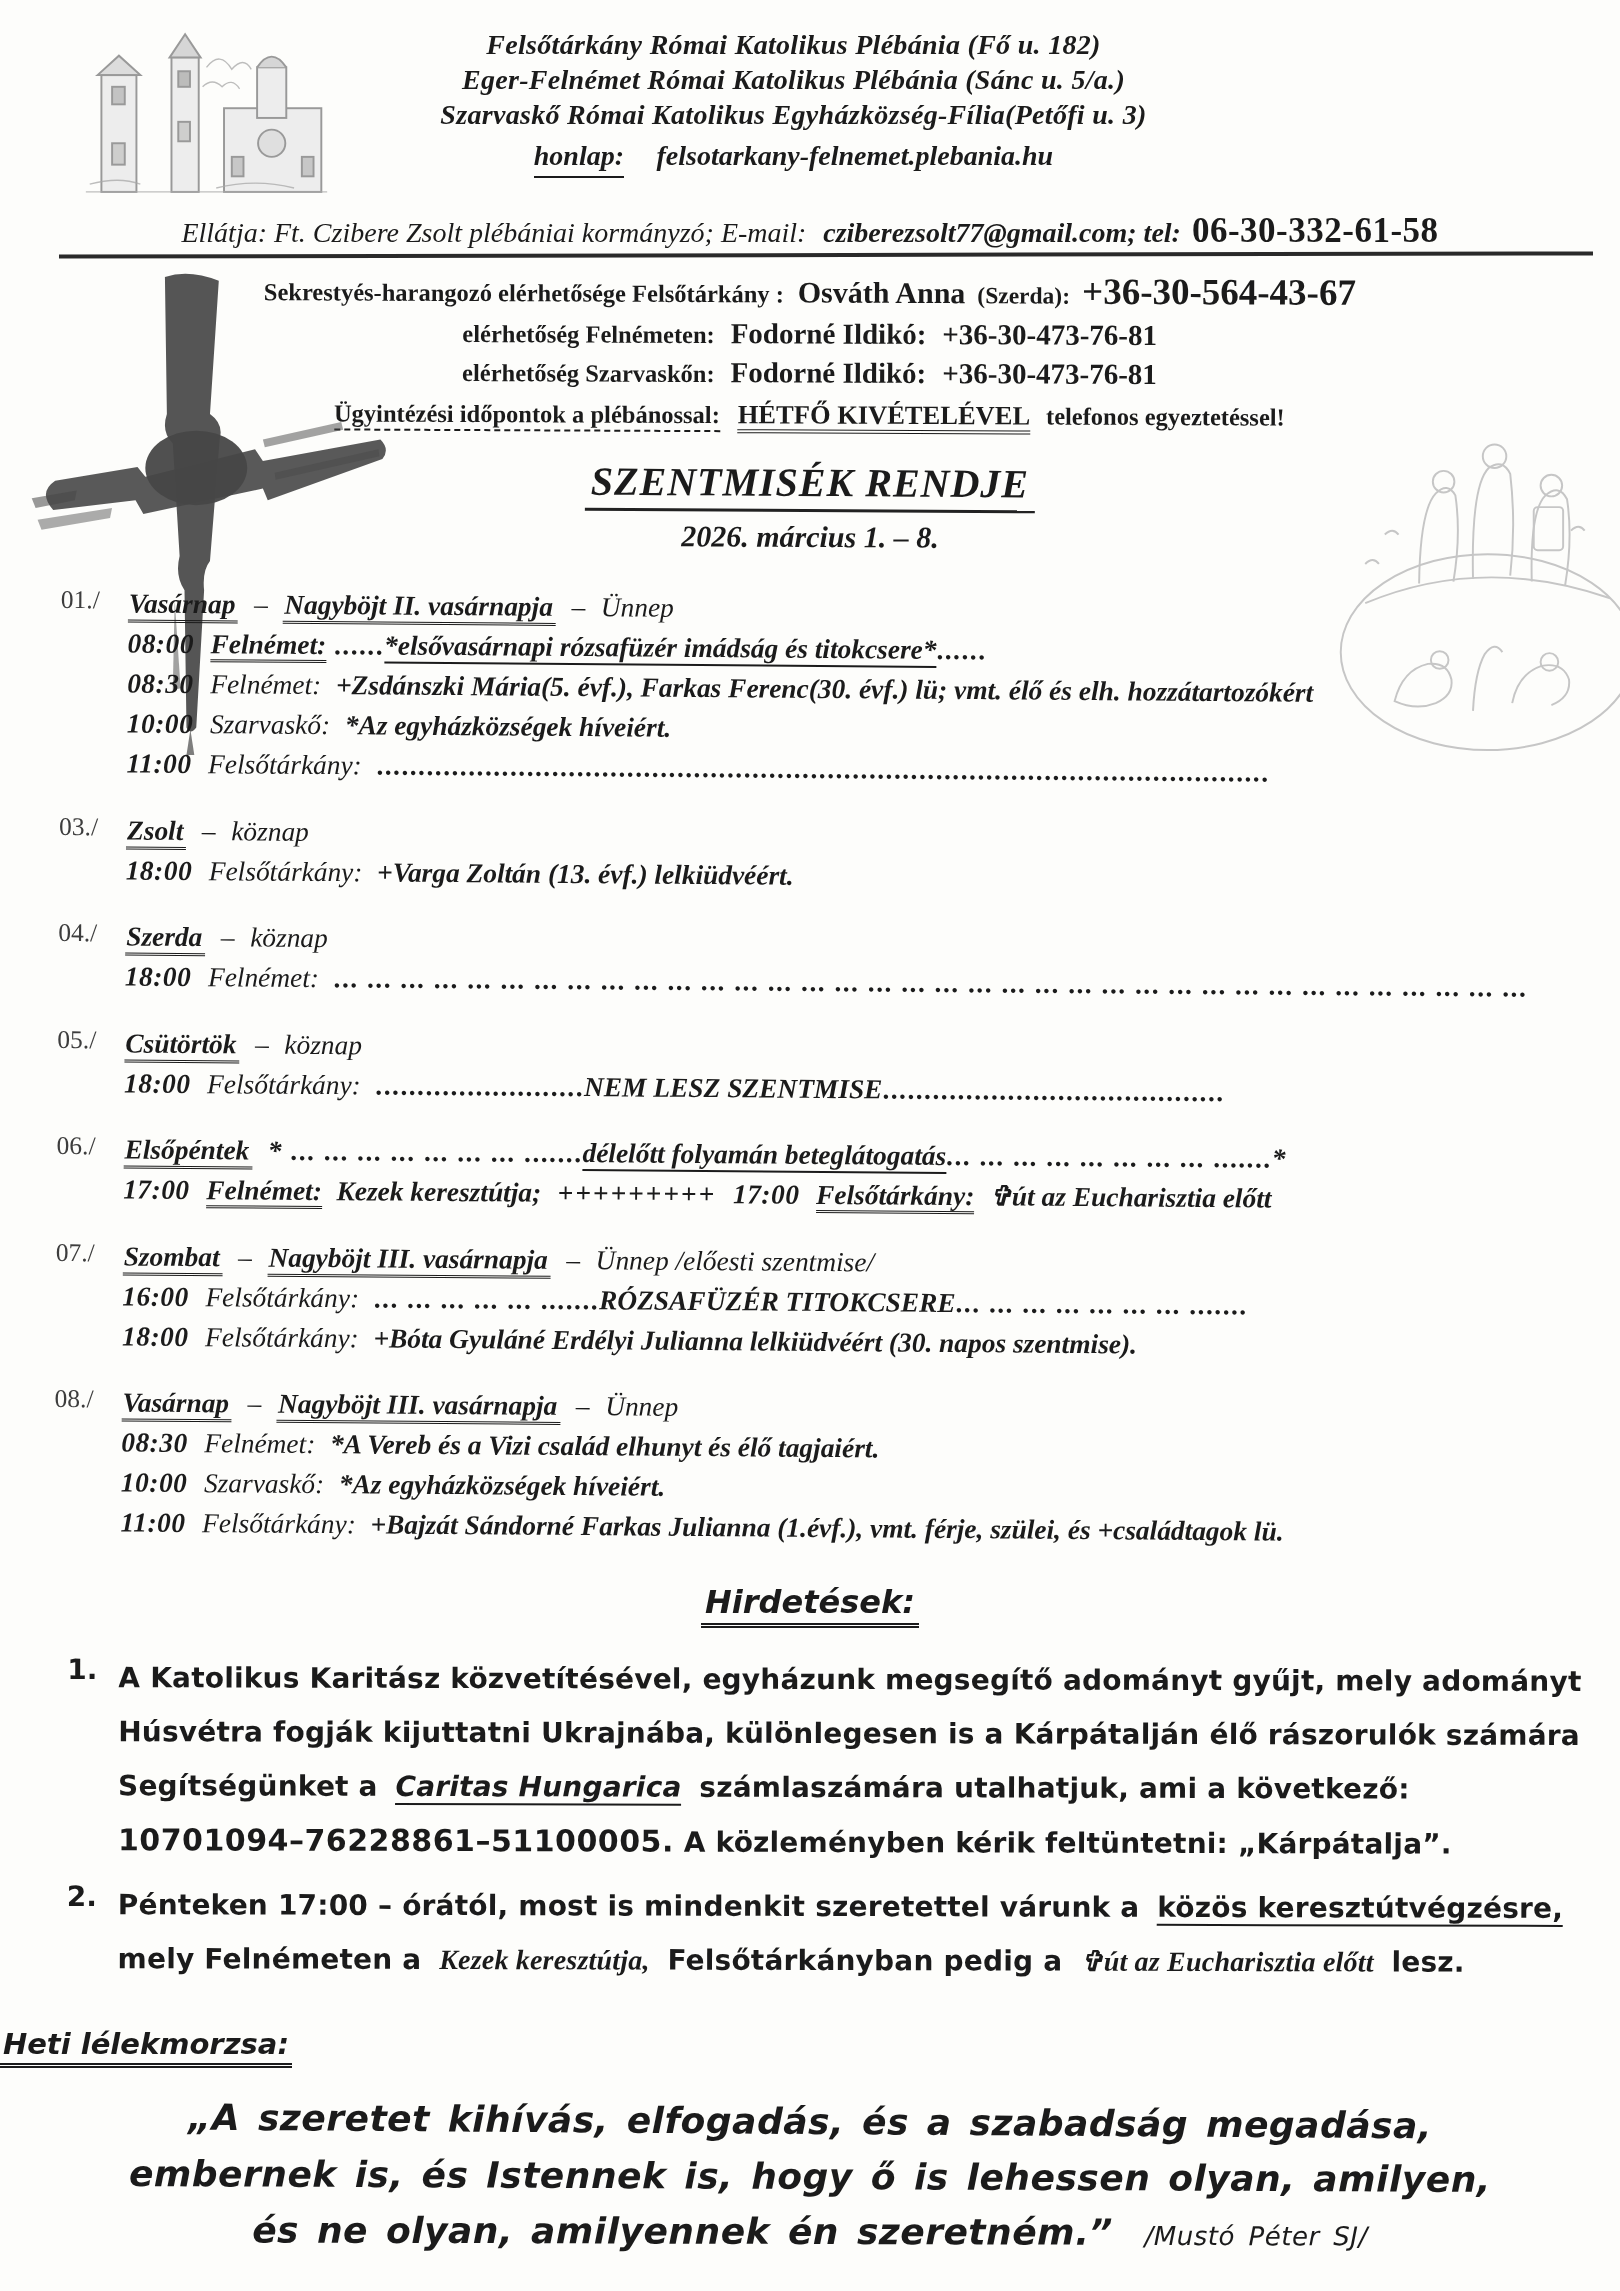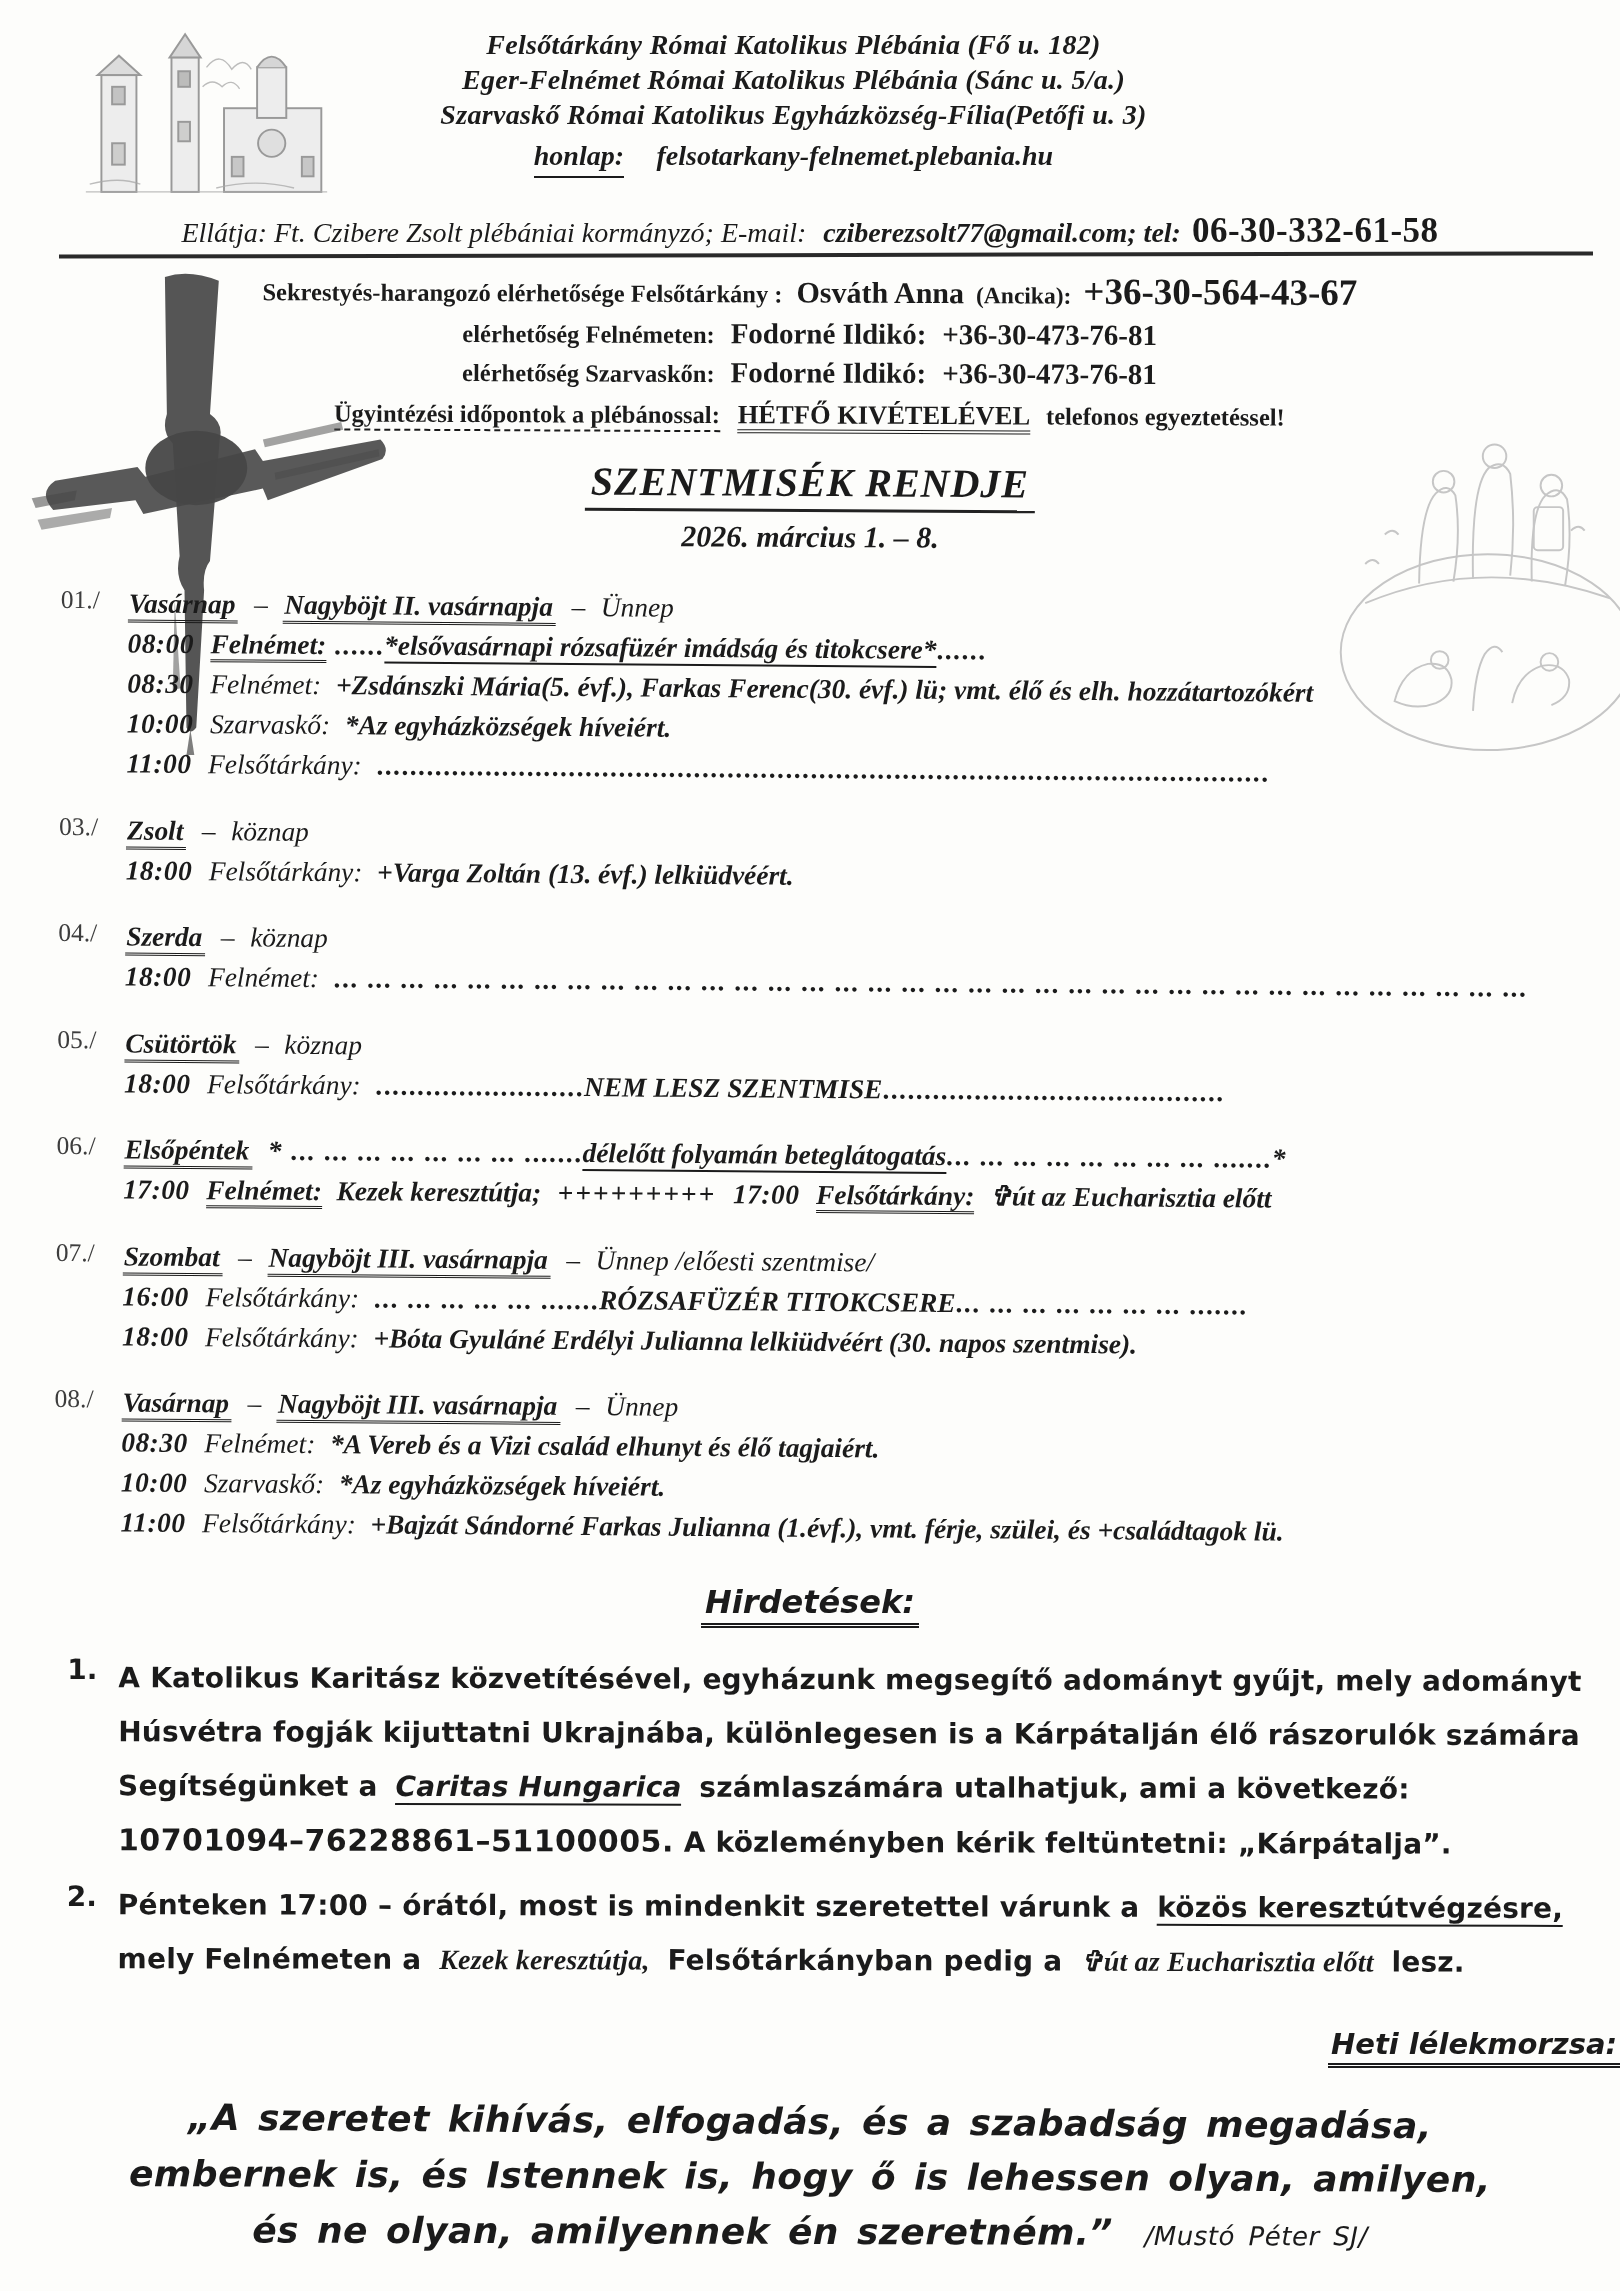--- a/index.html
+++ b/index.html
@@ -70,21 +70,21 @@
   .ann-item{display:flex;margin-top:9.8px;}
   .ann-num{flex:none;width:51px;font-size:28px;font-weight:700;padding-top:2px;}
   .ann-body{flex:1;overflow:hidden;}
   .aline{font-size:28px;font-weight:700;line-height:54px;white-space:nowrap;overflow:hidden;letter-spacing:0.2px;}
   .a-em{font-style:italic;border-bottom:2.9px solid #1b1b1b;margin:0 7.8px;}
   .a-u{border-bottom:2.9px solid #1b1b1b;margin-left:7.8px;}
   .a-acct{font-size:30px;letter-spacing:0.5px;}
   .a-serif{font-family:"Liberation Serif",serif;font-style:italic;font-weight:700;margin:0 7.8px;}
 
   
-  .refl-title{text-align:right;margin-top:39px;}
+  .refl-title{text-align:left;margin-top:39px;}
   .refl-title .t{display:inline-block;font-family:"DejaVu Sans",sans-serif;font-size:29px;font-weight:700;font-style:italic;
     border-bottom:5.9px double #1b1b1b;padding:0 2.9px 2px 2.9px;}
   .quote{margin-top:25.5px;text-align:center;font-family:"DejaVu Sans",sans-serif;
     font-size:36px;font-weight:700;font-style:italic;letter-spacing:0.5px;word-spacing:4.9px;}
   .qline{line-height:55px;white-space:nowrap;}
   .q1{transform:rotate(.4deg);}
   .q2{transform:rotate(.25deg);}
   .q3{transform:rotate(.15deg);}
   .attr{font-weight:400;font-size:26px;margin-left:13.7px;}
 
@@ -138,21 +138,21 @@
     <span>Ellátja: Ft. Czibere Zsolt plébániai kormányzó; E-mail:</span>
     <span class="pastor-email">cziberezsolt77@gmail.com; tel:</span>
     <span class="pastor-phone">06-30-332-61-58</span>
   </div>
   <div class="rule"></div>
 
   <div class="contact-wrap">
     <div class="sac-line">
       <span>Sekrestyés-harangozó elérhetősége Felsőtárkány :</span>
       <span class="sac-name">Osváth Anna</span>
-      <span class="sac-nick">(Ancika):</span>
+      <span class="sac-nick">(Szerda):</span>
       <span class="sac-phone">+36-30-564-43-67</span>
     </div>
     <div class="c-line">
       <span>elérhetőség Felnémeten:</span>
       <span class="c-strong">Fodorné Ildikó:</span>
       <span class="c-strong">+36-30-473-76-81</span>
     </div>
     <div class="c-line">
       <span>elérhetőség Szarvaskőn:</span>
       <span class="c-strong">Fodorné Ildikó:</span>

